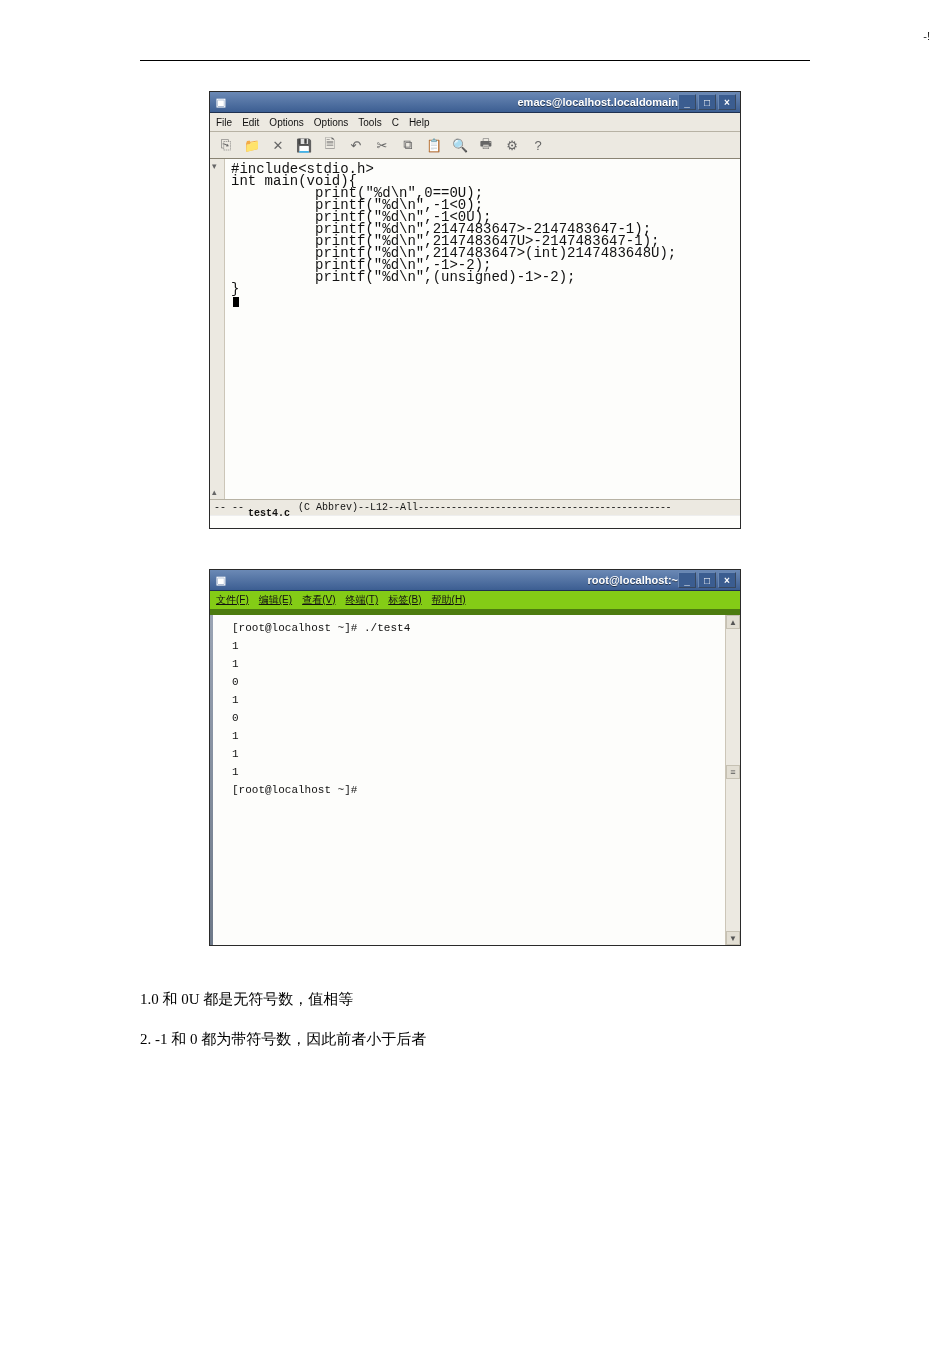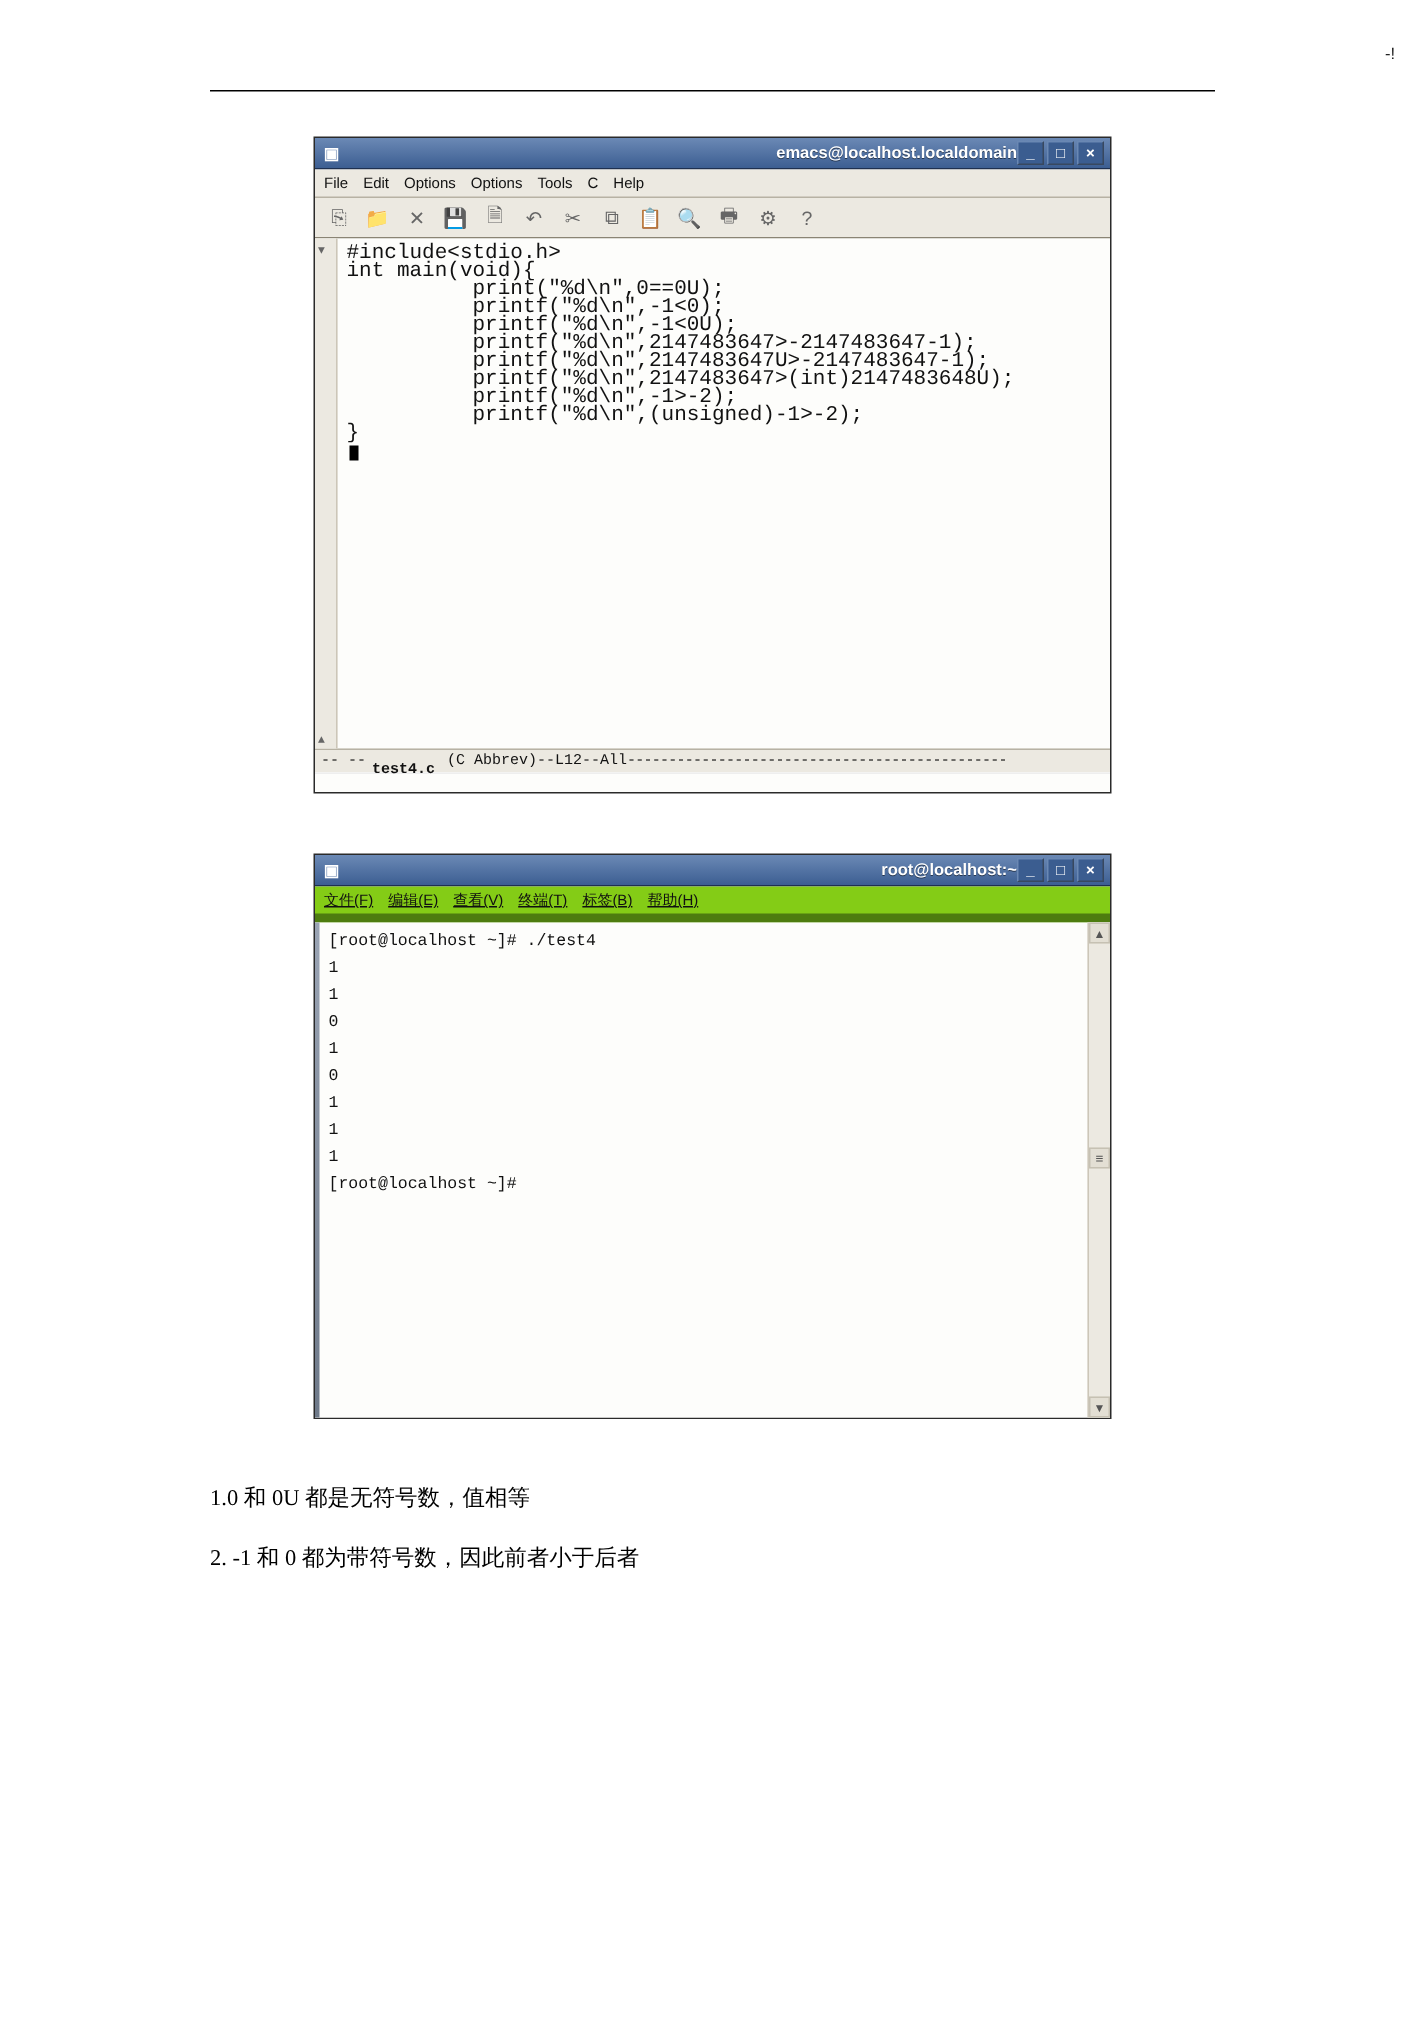--- a/index.html
+++ b/index.html
@@ -191,21 +191,21 @@
     display: flex;
     height: 330px;
     background: #fdfdfb;
   }
   .term-left-bar {
     width: 3px;
     background: linear-gradient(#9aa4b4, #6e7989);
   }
   .term-body {
     flex: 1;
-    padding: 4px 6px;
+    padding: 4px 19px;
     font-family: "Courier New", monospace;
     font-size: 11px;
     line-height: 18px;
     color: #111;
     white-space: pre;
   }
   .term-scroll {
     width: 14px;
     background: #ece9e1;
     border-left: 1px solid #ccc6b8;

